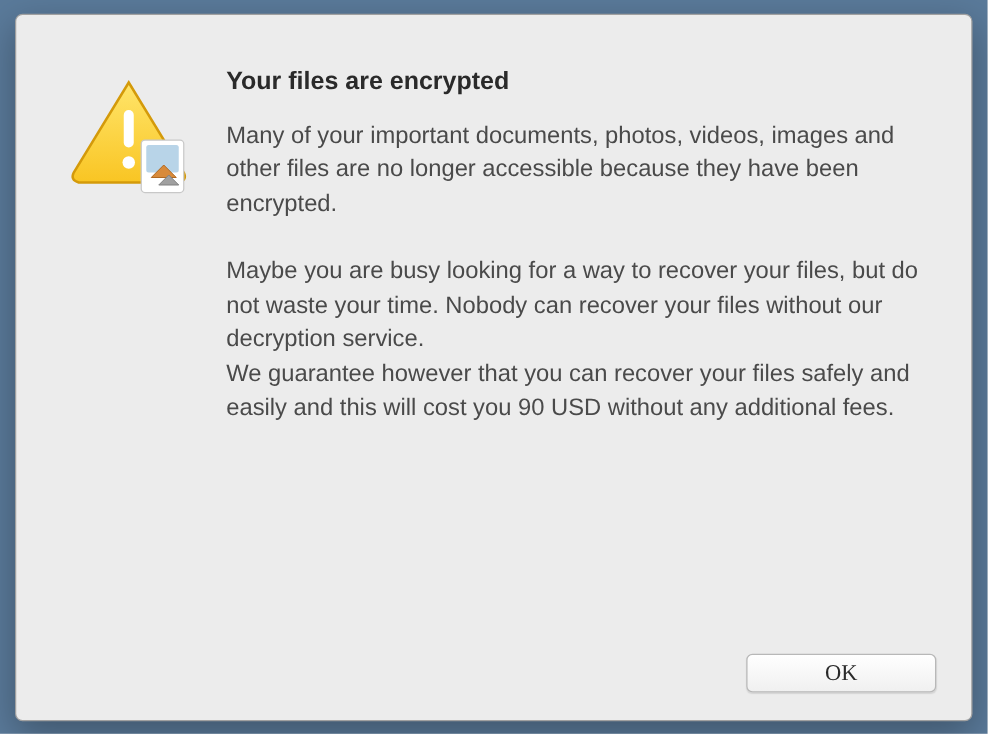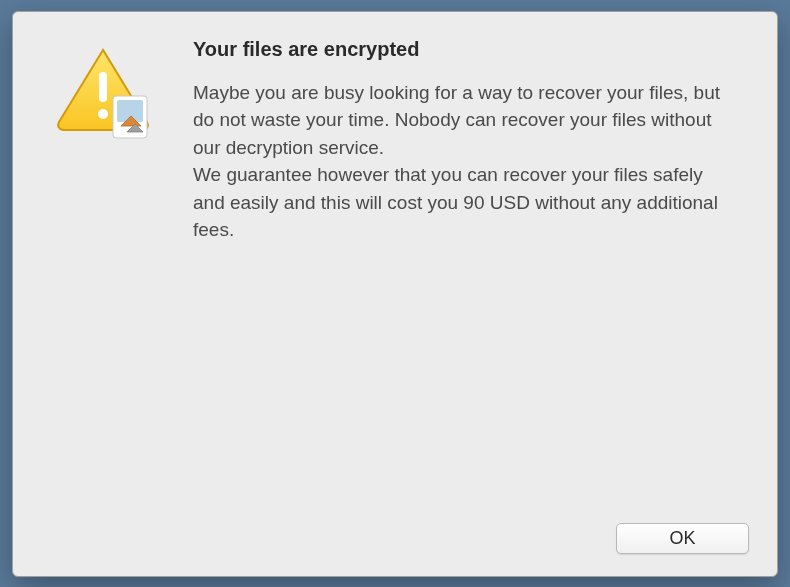--- a/index.html
+++ b/index.html
@@ -24,21 +24,22 @@
       background: #ececec;
       border: 1px solid #a0a0a0;
       border-radius: 6px;
       box-shadow: 0 10px 30px rgba(0,0,0,0.3);
       position: relative;
       padding: 26px 30px 24px 30px;
     }
     
     .content-row {
       display: flex;
-      gap: 20px;
+      gap: 8px;
+      margin-top: 16px;
     }
     
     .icon-area {
       width: 130px;
       flex-shrink: 0;
       padding-top: 4px;
       padding-left: 10px;
     }
     
     .warning-icon {
@@ -74,25 +75,25 @@
       position: absolute;
       bottom: 22px;
       right: 28px;
     }
     
     .ok-button {
       background: linear-gradient(to bottom, #ffffff, #f0f0f0);
       border: 1px solid #b8b8b8;
       border-radius: 5px;
       padding: 4px 0;
-      width: 133px;
+      width: 152px;
       font-size: 18px;
       color: #2a2a2a;
       cursor: pointer;
-      font-family: Liberation Sans, sans-serif;
+      font-family: Liberation Serif, serif;
       box-shadow: 0 1px 1px rgba(0,0,0,0.1);
     }
   </style>
 </head>
 <body>
 
 <div class="dialog">
   <div class="content-row">
     <div class="icon-area">
       <div class="warning-icon">
@@ -113,20 +114,21 @@
             <rect x="0" y="0" width="34" height="42" rx="3" fill="#ffffff" stroke="#c8c8c8" stroke-width="1"></rect>
             <rect x="4" y="4" width="26" height="22" rx="2" fill="#b8d4e8"></rect>
             <path d="M 8 30 L 18 20 L 28 30 Z" fill="#d88a3a" stroke="#b06820" stroke-width="0.8"></path>
             <path d="M 14 36 L 22 28 L 30 36 Z" fill="#a0a0a0" stroke="#808080" stroke-width="0.8"></path>
           </g>
         </svg>
       </div>
     </div>
     <div class="text-area">
       <div class="title">Your files are encrypted</div>
+      <div class="paragraph">Many of your important documents, photos, videos, images and other files are no longer accessible because they have been encrypted.</div>
       <div class="paragraph" style="white-space: pre-line;">Maybe you are busy looking for a way to recover your files, but do not waste your time. Nobody can recover your files without our decryption service.
 We guarantee however that you can recover your files safely and easily and this will cost you 90 USD without any additional fees.</div>
     </div>
   </div>
   <div class="button-row">
     <button class="ok-button">OK</button>
   </div>
 </div>
 
 </body></html>

